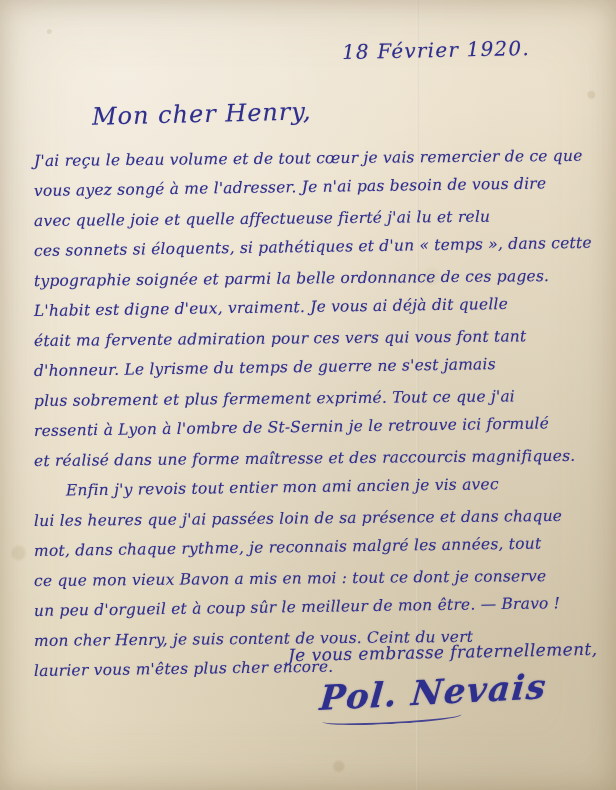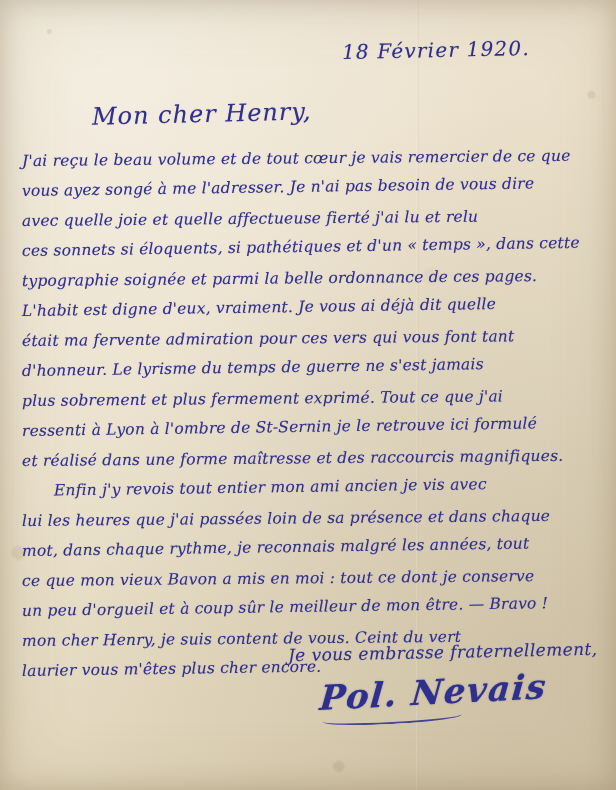--- a/index.html
+++ b/index.html
@@ -81,21 +81,21 @@
     position: absolute;
     left: 92px;
     top: 100px;
     font-size: 24px;
     letter-spacing: 1px;
     transform: rotate(-1.4deg);
   }
 
   #body-block {
     position: absolute;
-    left: 22px;
+    left: 34px;
     top: 146px;
     width: 560px;
   }
   .body-line {
     font-size: 15.5px;
     line-height: 30px;
     letter-spacing: 0.2px;
     height: 30px;
     transform-origin: left center;
   }

